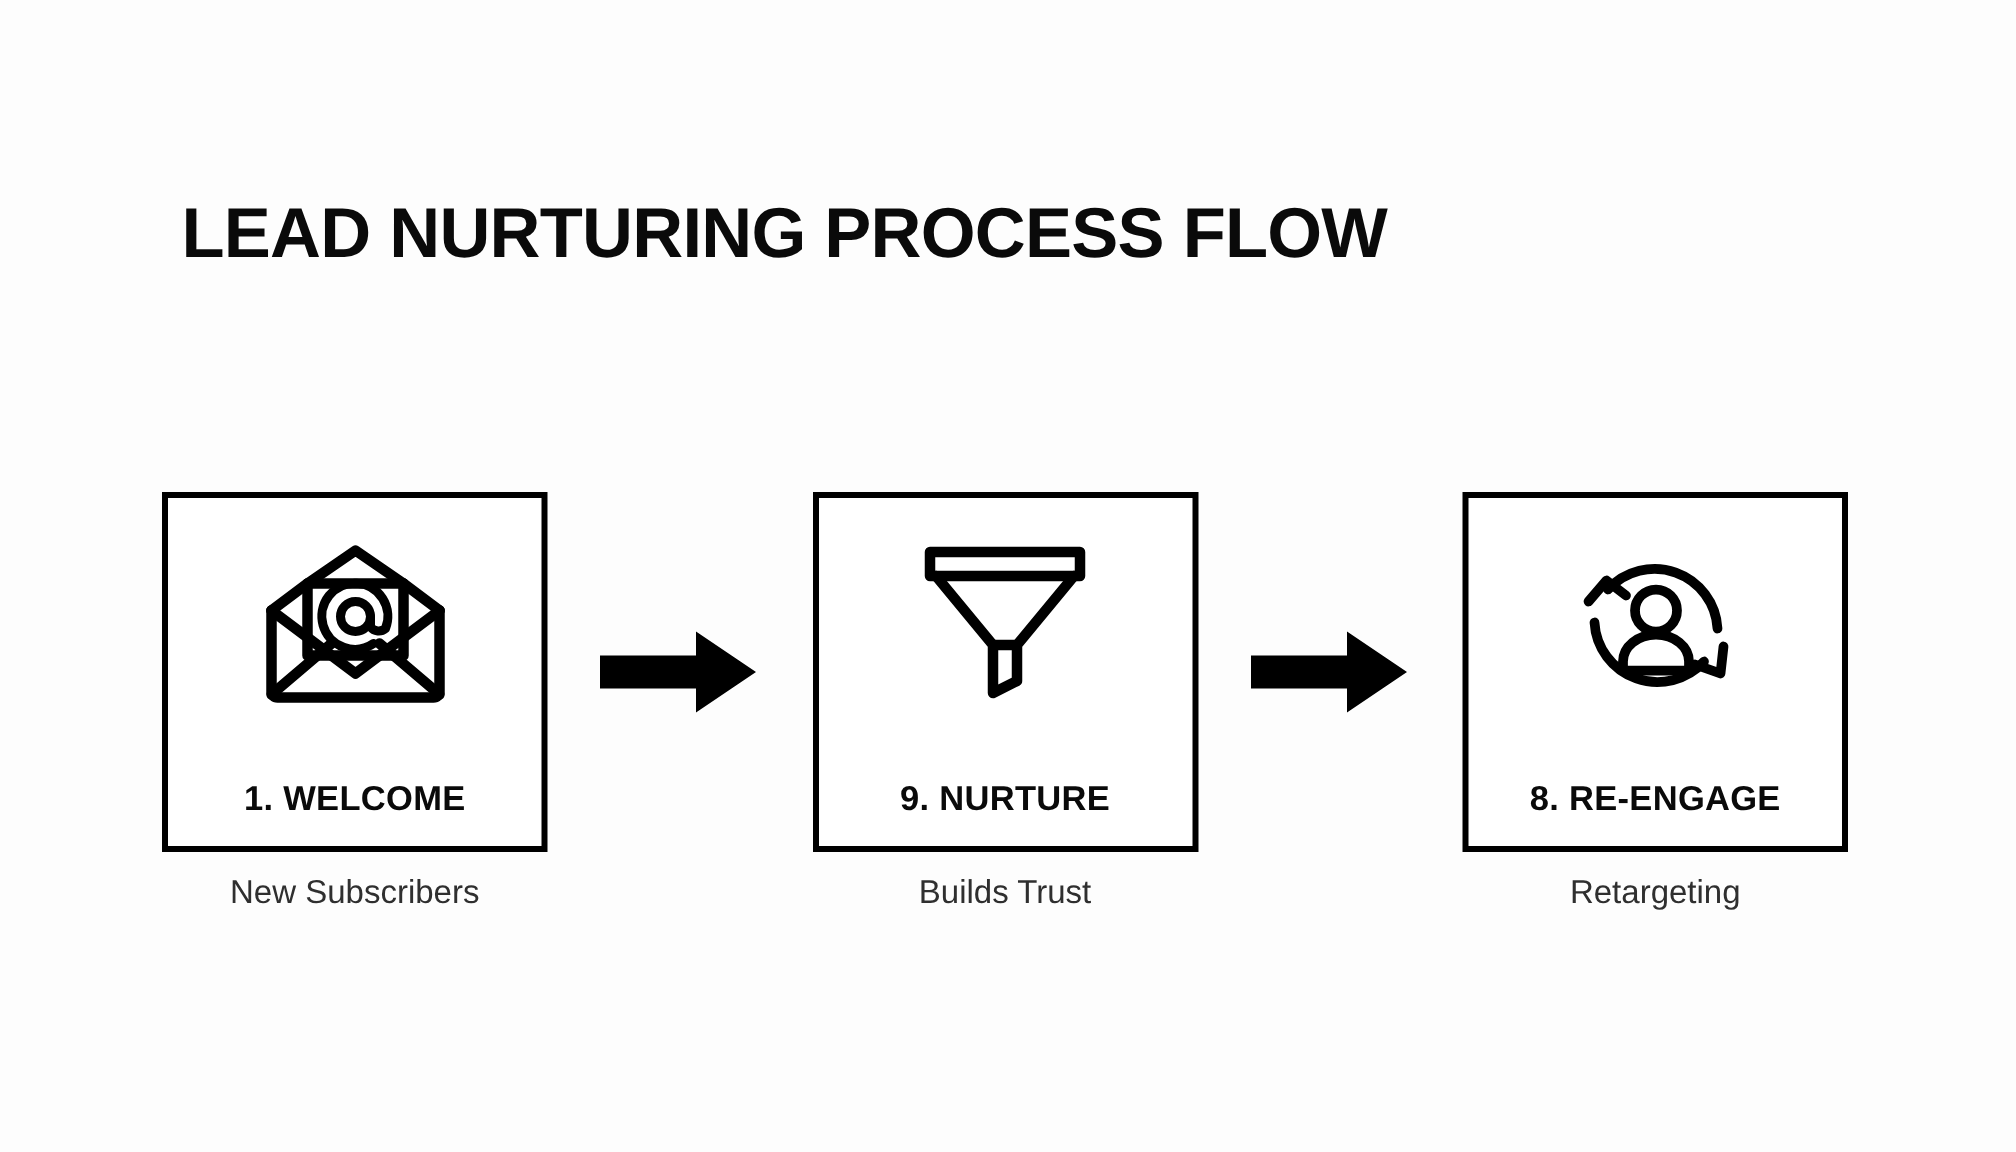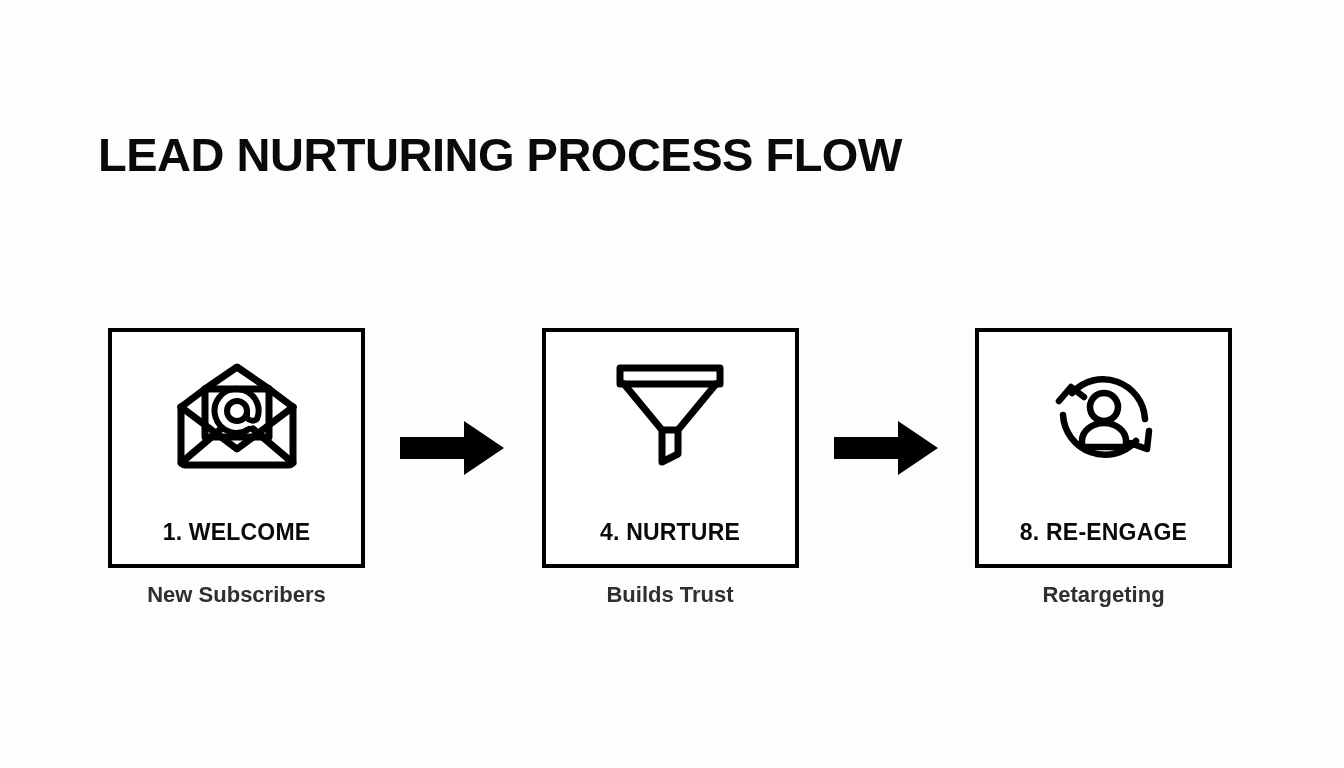--- a/index.html
+++ b/index.html
@@ -18,21 +18,21 @@
 
   .slide {
     position: absolute;
     inset: 0;
     background: #fdfdfd;
   }
 
   
   .page-title {
     position: absolute;
-    left: 98px;
+    left: 121px;
     top: 128px;
     font-size: 47px;
     font-weight: 700;
     letter-spacing: -0.5px;
     color: #0a0a0a;
     line-height: 1.15;
     white-space: nowrap;
   }
 
   
@@ -91,21 +91,21 @@
     font-size: 23px;
     font-weight: 700;
     letter-spacing: 0.2px;
     color: #0a0a0a;
     white-space: nowrap;
   }
 
   .step-caption {
     margin-top: 14px;
     font-size: 22px;
-    font-weight: 700;
+    font-weight: 400;
     color: #2f2f2f;
     text-align: right;
     white-space: nowrap;
   }
 
   
   .connector {
     flex: 0 0 auto;
     width: 110px;
     height: 240px;
@@ -162,21 +162,21 @@
         <div class="step-icon">
           <svg width="120" height="110" viewBox="0 0 120 110" fill="none" stroke="#000000" stroke-width="7" stroke-linecap="round" stroke-linejoin="round">
 
             <rect x="10" y="6" width="100" height="16"></rect>
 
             <path d="M14 22 L52 68 L52 100 L68 92 L68 68 L106 22"></path>
 
             <path d="M52 68 L68 68"></path>
           </svg>
         </div>
-        <div class="step-label">4. NURTURE</div>
+        <div class="step-label">9. NURTURE</div>
       </div>
       <div class="step-caption">Builds Trust</div>
     </div>
 
     <div class="connector">
       <svg width="110" height="62" viewBox="0 0 110 62">
         <path d="M2 20 L66 20 L66 4 L106 31 L66 58 L66 42 L2 42 Z" fill="#000000"></path>
       </svg>
     </div>
 

